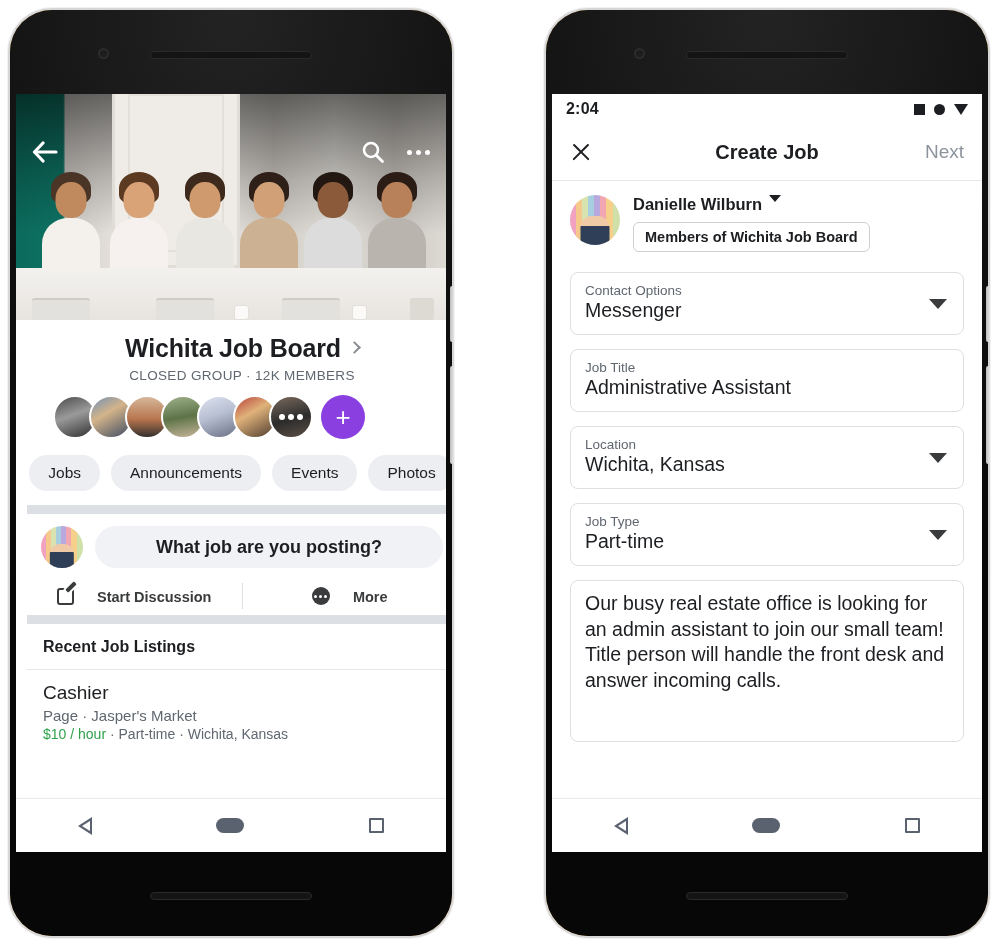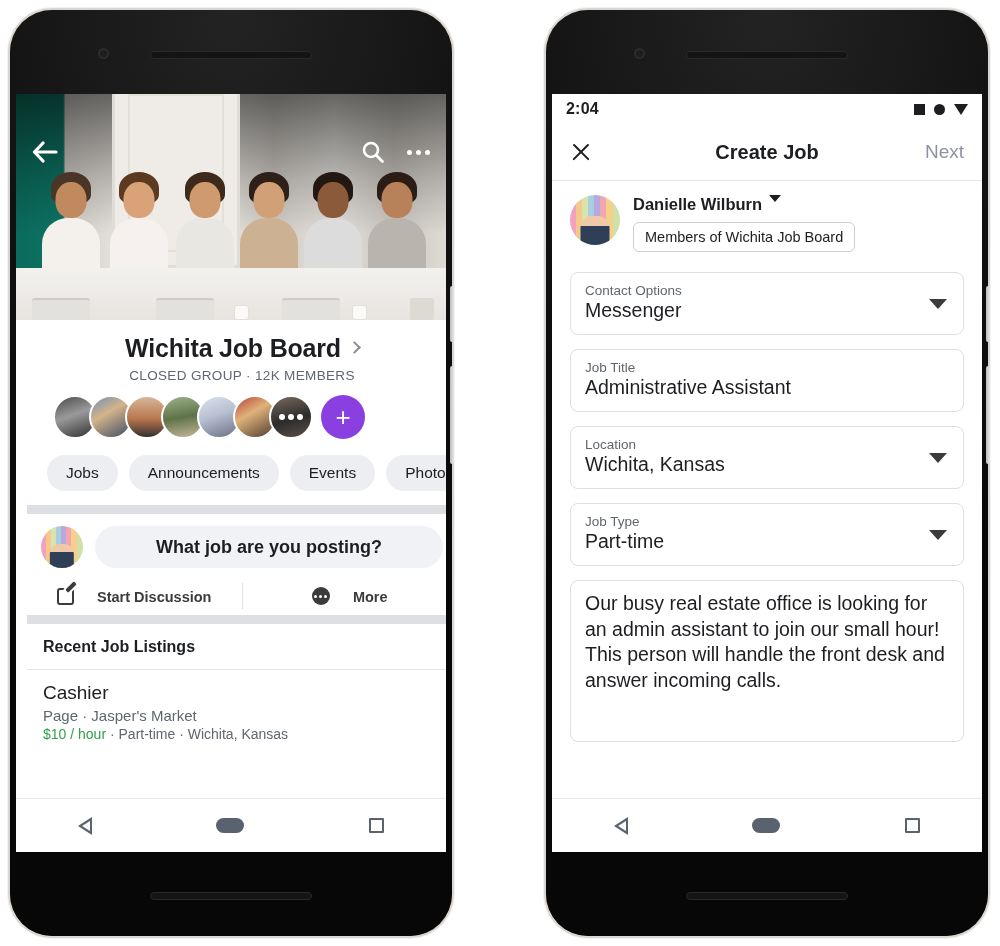--- a/index.html
+++ b/index.html
@@ -151,21 +151,21 @@
   .av-more-dots {
     position: absolute; left: 50%; top: 50%; transform: translate(-50%,-50%);
     display: flex; gap: 3px;
   }
   .av-more-dots i { width: 6px; height: 6px; border-radius: 50%; background: #fff; display: block; }
   .av-add {
     width: 44px; height: 44px; border-radius: 50%; margin-left: 16px; flex: 0 0 auto;
     display: flex; align-items: center; justify-content: center;
     color: #fff; font-size: 26px; font-weight: 300; line-height: 1;
   }
-  .chips { display: flex; gap: 11px; padding: 16px 20px 14px 20px; }
+  .chips { display: flex; gap: 11px; padding: 16px 20px 14px 20px; justify-content: center; }
   .chip {
     background: #eceef1; border-radius: 22px; padding: 9px 19px;
     font-size: 15.5px; color: #1c1e21; white-space: nowrap; flex: 0 0 auto;
   }
   .divider-thick { height: 9px; background: #dcdfe3; }
   .divider-thin  { height: 1px; background: #e4e6eb; }
 
   .composer { padding: 12px 14px 0 14px; display: flex; align-items: center; gap: 12px; }
   .composer-av { width: 42px; height: 42px; border-radius: 50%; overflow: hidden; flex: 0 0 auto; }
   .composer-box {
@@ -222,21 +222,21 @@
   .audience { display: flex; align-items: flex-start; gap: 13px; padding: 14px 18px 6px 18px; }
   .aud-av { width: 50px; height: 50px; border-radius: 50%; overflow: hidden; flex: 0 0 auto; }
   .aud-name { font-size: 16.5px; font-weight: bold; color: #1c1e21; display: flex; align-items: flex-start; gap: 7px; }
   .caret-down {
     width: 0; height: 0; border-left: 6px solid transparent;
     border-right: 6px solid transparent; border-top: 7px solid #1c1e21;
   }
   .aud-chip {
     display: inline-block; margin-top: 8px; border: 1px solid #ccd0d5;
     border-radius: 6px; padding: 6px 11px; font-size: 14.5px;
-    color: #1c1e21; font-weight: normal;
+    color: #1c1e21; font-weight: bold;
   }
 
   .form { padding: 14px 18px 0 18px; }
   .field {
     border: 1px solid #dddfe2; border-radius: 8px; padding: 10px 14px 12px 14px;
     margin-bottom: 14px; position: relative; background: #fff;
   }
   .field-label { font-size: 13.5px; color: #606770; margin-bottom: 1px; }
   .field-value { font-size: 19.5px; color: #1c1e21; }
   .field-caret {
@@ -510,21 +510,21 @@
           <span class="field-caret"></span>
         </div>
 
         <div class="field">
           <div class="field-label">Job Type</div>
           <div class="field-value">Part-time</div>
           <span class="field-caret"></span>
         </div>
 
         <div class="field field-desc">
-          <div class="field-value">Our busy real estate office is looking for an admin assistant to join our small hour! This person will handle the front desk and answer incoming calls.</div>
+          <div class="field-value">Our busy real estate office is looking for an admin assistant to join our small team! Title person will handle the front desk and answer incoming calls.</div>
         </div>
       </div>
 
       <div class="navbar">
         <span class="nav-back"></span>
         <span class="nav-home"></span>
         <span class="nav-recent"></span>
       </div>
     </div>
   </div>

